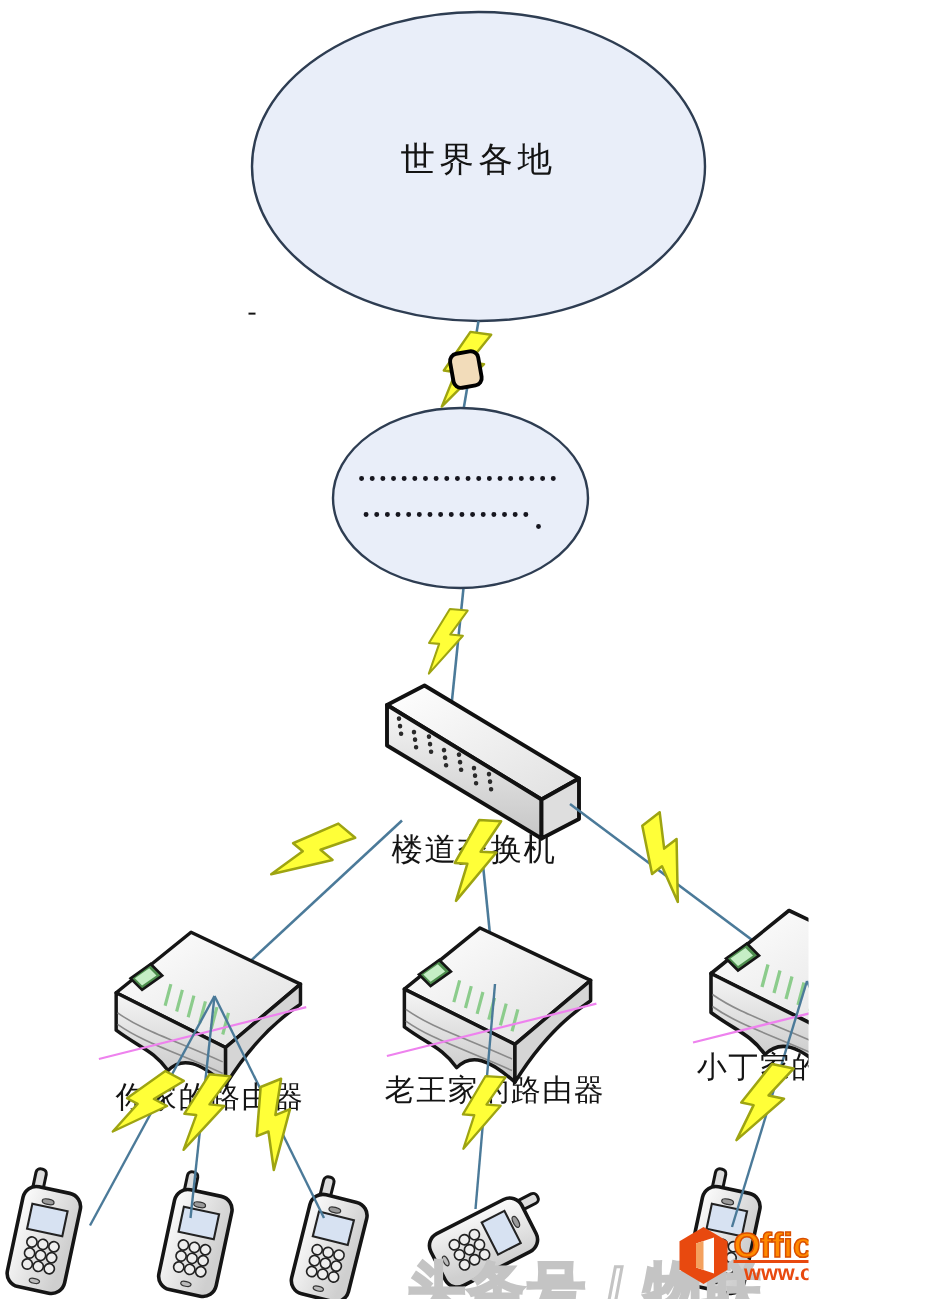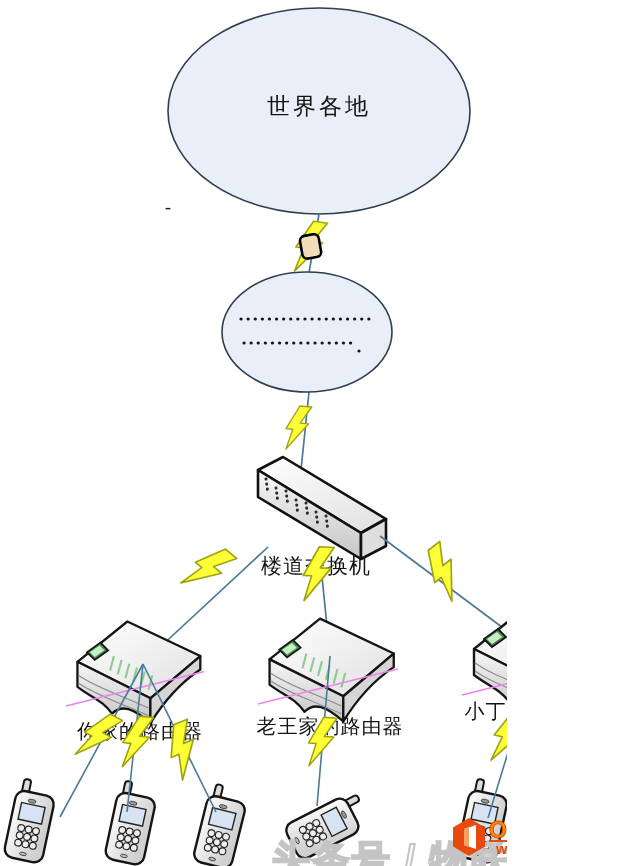--- a/index.html
+++ b/index.html
@@ -1,17 +1,17 @@
 <!DOCTYPE html>
 <html><head>
 <meta charset="utf-8">
 <style>
   html,body{margin:0;padding:0;background:#fff;}
   .canvas{position:relative;width:507px;height:866px;background:#ffffff;overflow:hidden;
-          font-family:"Liberation Serif","DejaVu Serif",serif;}
+          font-family:"Liberation Serif","DejaVu Serif",serif;padding-left:32px;}
   .layer{position:absolute;left:0;top:0;width:626px;height:866px;}
   #svgA{z-index:1;}
   .lbl{position:absolute;color:#141414;white-space:nowrap;text-align:center;
        transform:translateX(-50%);z-index:2;}
   .cloud-lbl{left:319px;top:91px;font-size:23px;letter-spacing:3px;}
   .dash-lbl{left:168px;top:197px;font-size:18px;}
   .switch-lbl{left:316px;top:552px;font-size:21px;letter-spacing:1px;}
   .router-lbl{font-size:20px;letter-spacing:1px;}
   .r1-lbl{left:140px;top:718px;}
   .r2-lbl{left:330px;top:713px;}

